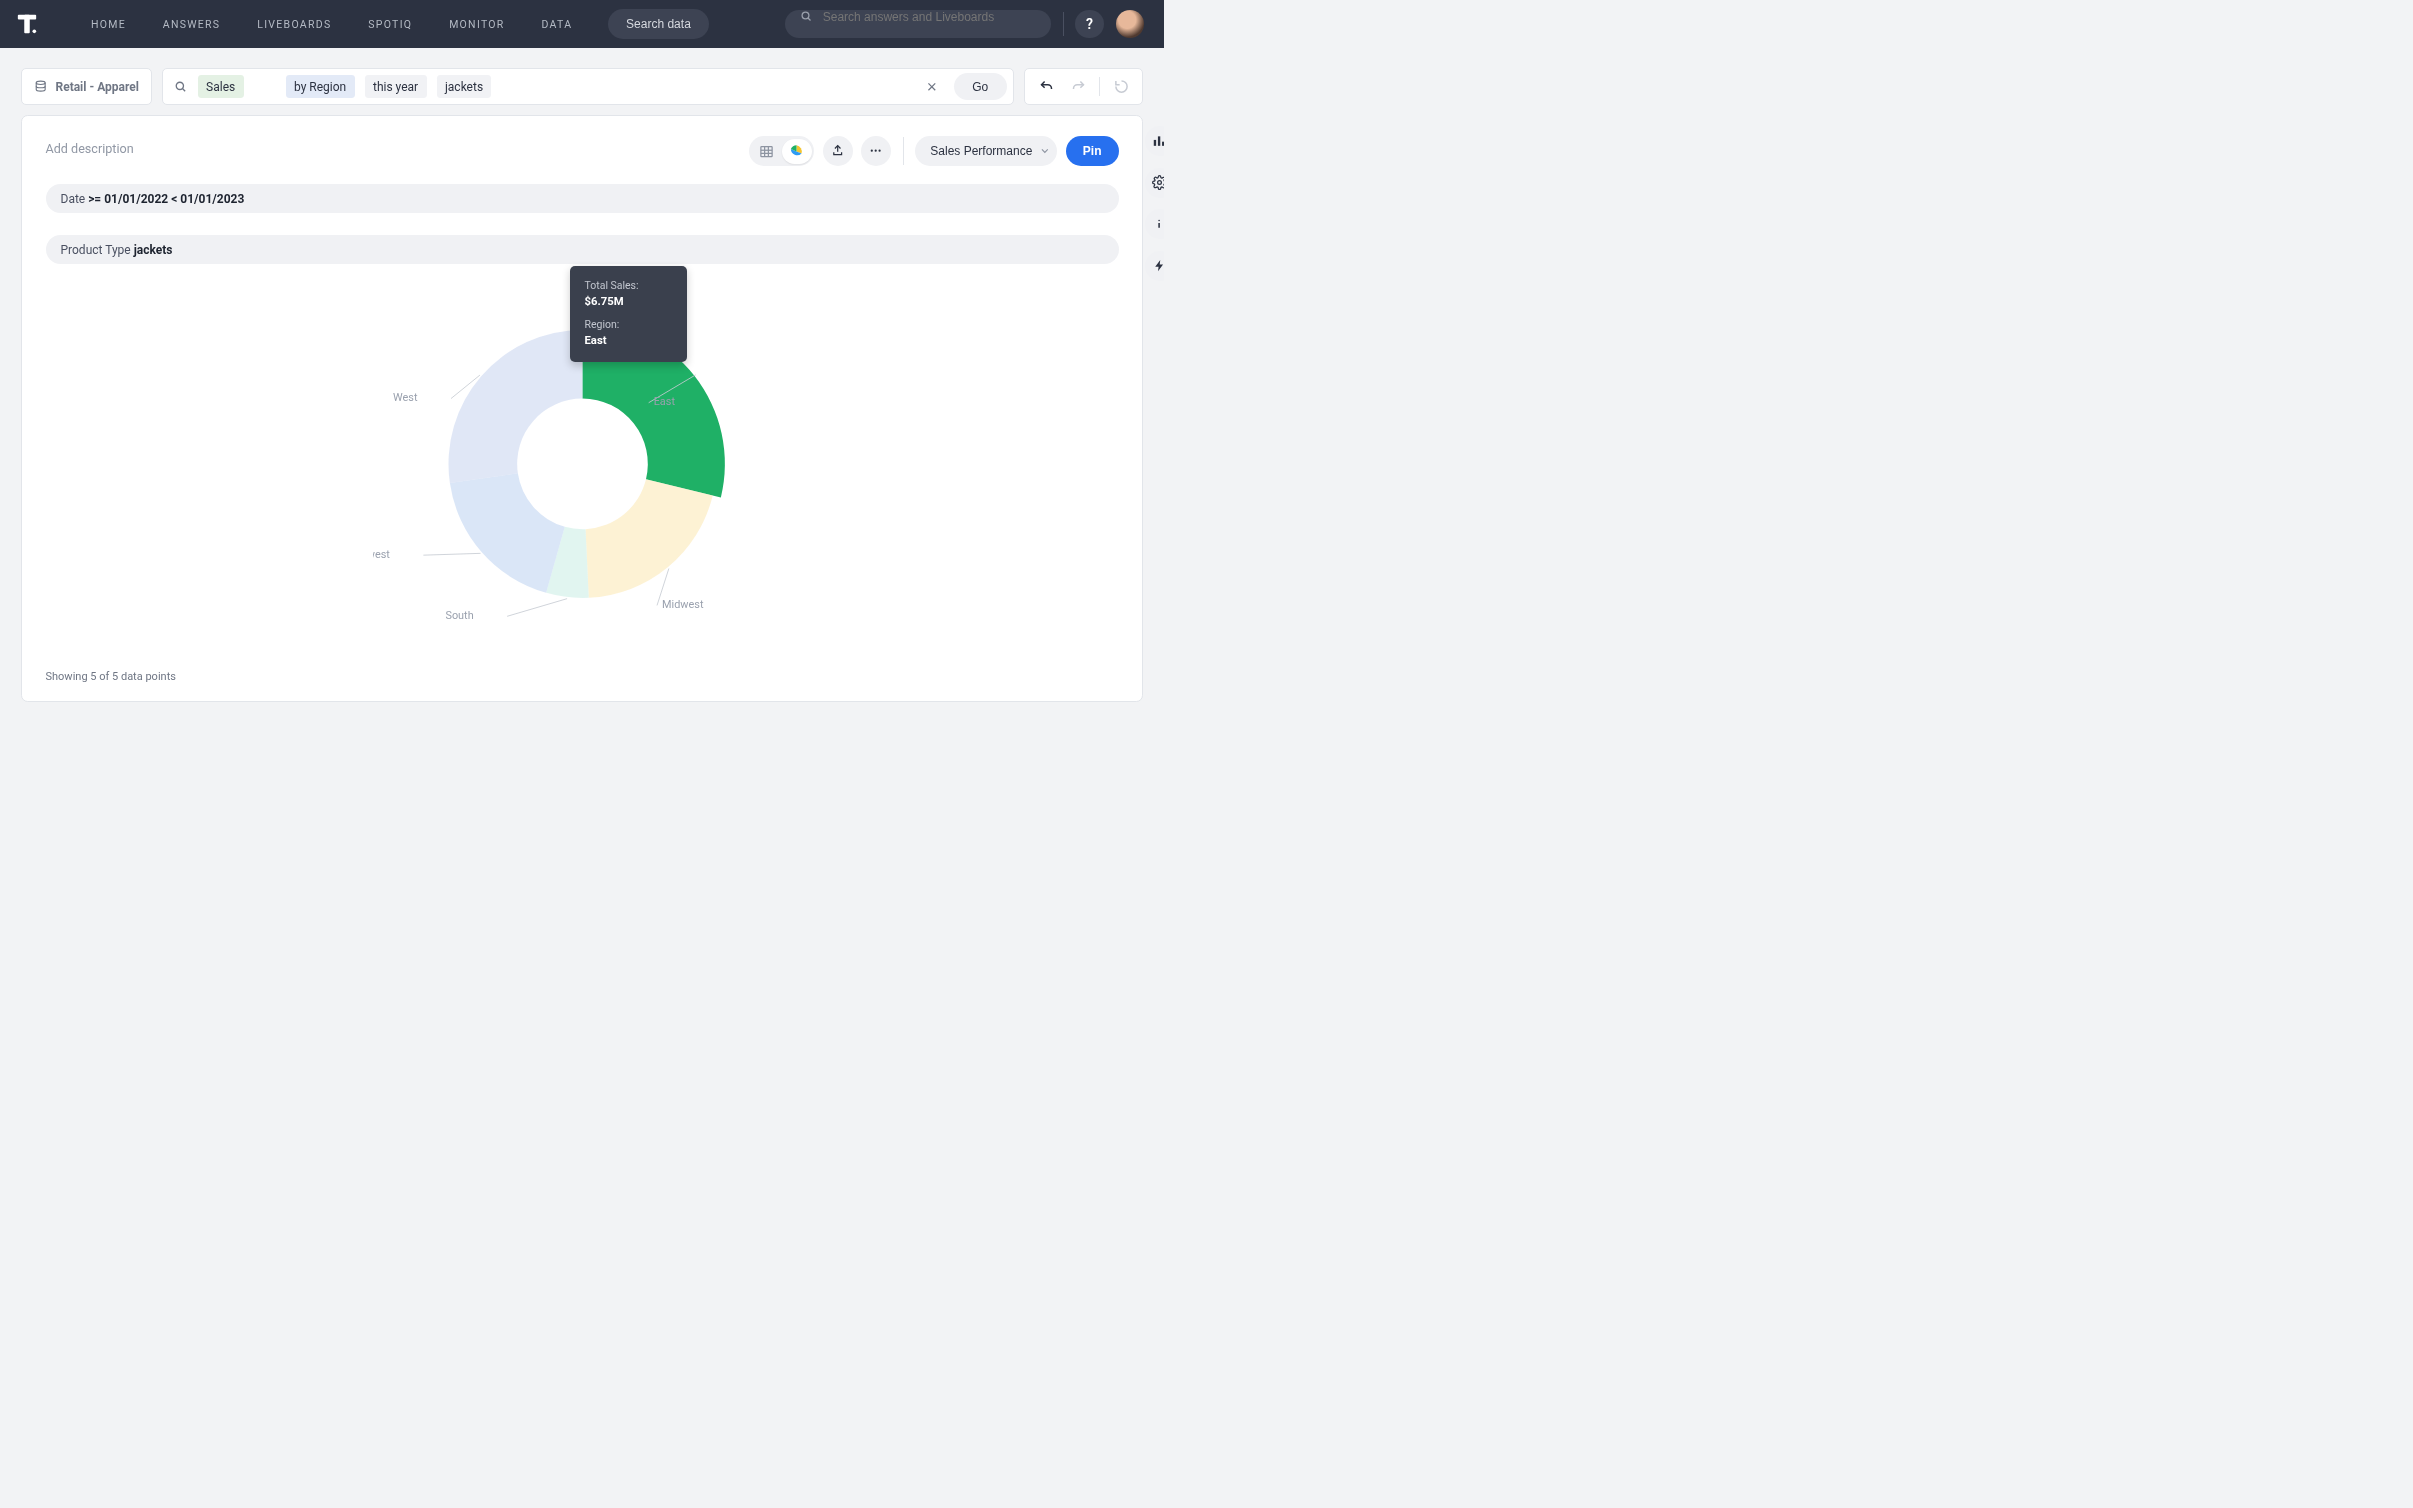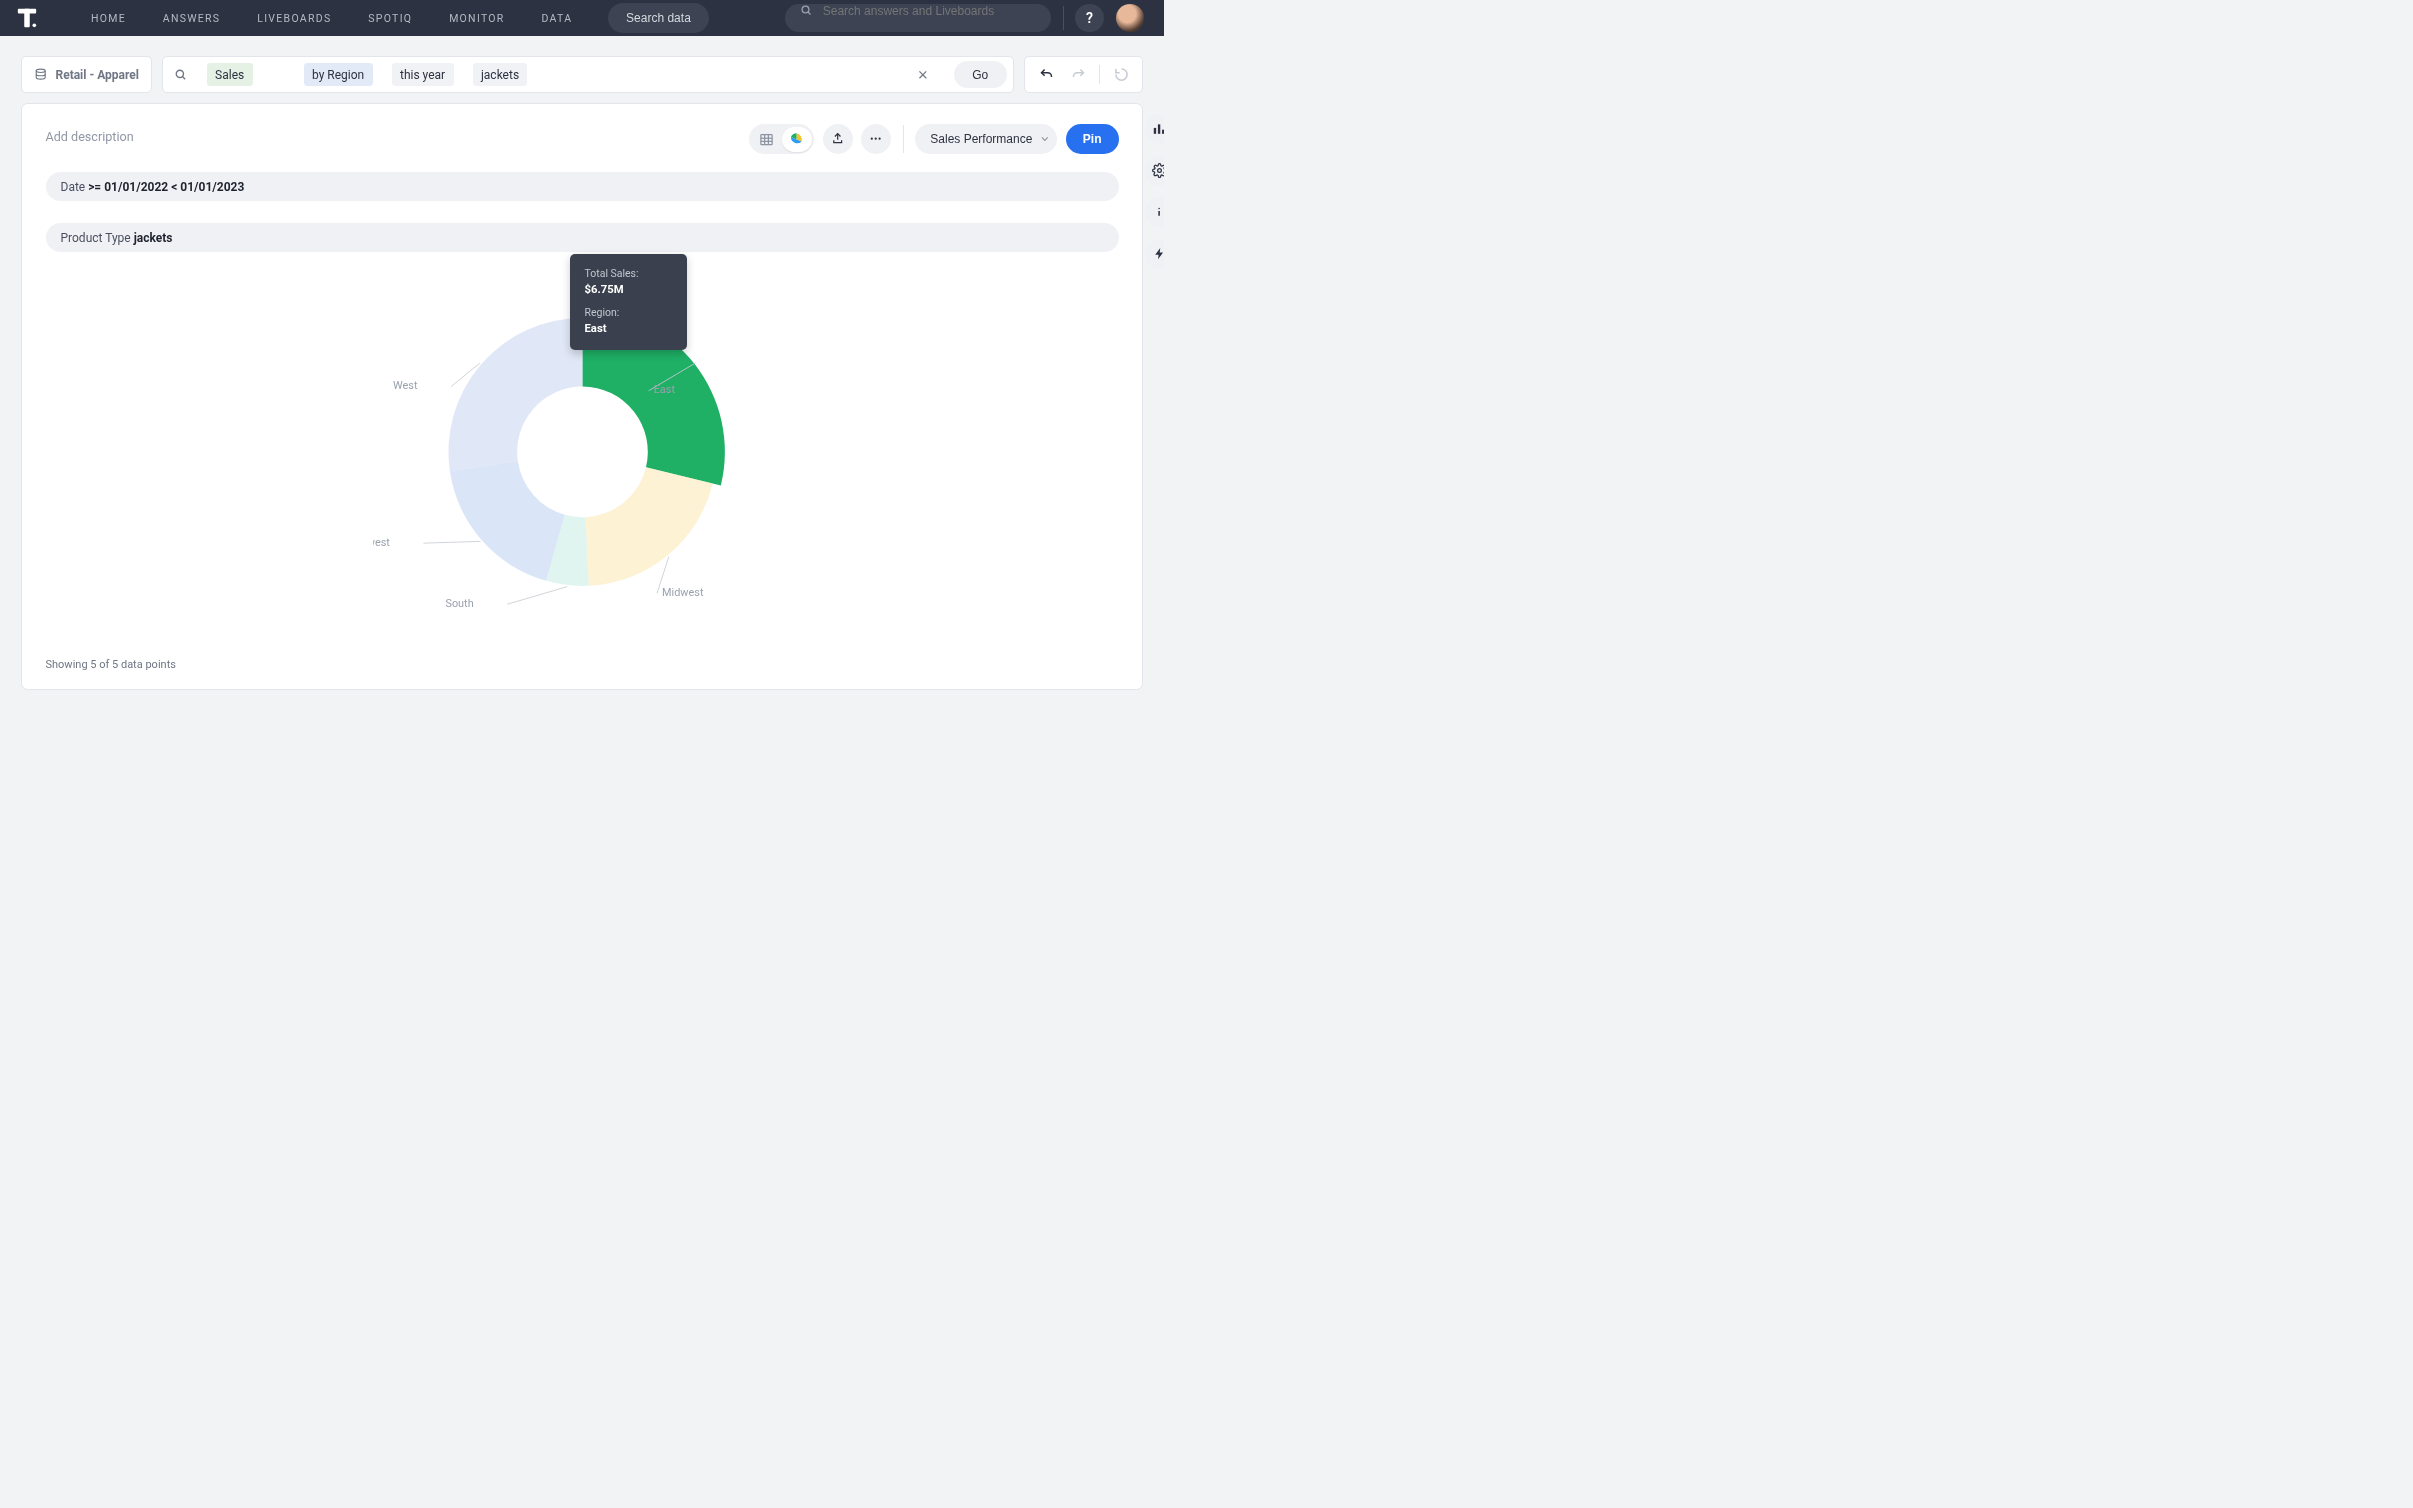--- a/index.html
+++ b/index.html
@@ -1,35 +1,35 @@
 <!DOCTYPE html>
 <html style="font-size:13.4px"><head>
 <meta charset="utf-8">
 <style>
 * { box-sizing: border-box; margin: 0; padding: 0; }
 body { font-family: -apple-system, BlinkMacSystemFont, "Segoe UI", Roboto, Helvetica, Arial, sans-serif; background: #f2f3f5; color: #1d232f; width: 1164px; height: 728px; overflow: hidden; }
 
 
-.topnav { height: 36px; background: #2c3241; display: flex; align-items: center; padding: 0 20px 0 15px; }
+.topnav { height: 48px; background: #2c3241; display: flex; align-items: center; padding: 0 20px 0 15px; }
 .logo { width: 23.5px; height: 23.5px; color: #fff; margin-right: 34px; display:flex; align-items:center; justify-content:center;}
 .nav-links { display: flex; gap: 0; }
 .nav-links a { color: #b4bac4; font-size: 10.5px; letter-spacing: 1.3px; text-decoration: none; padding: 0 18.4px; }
 .search-data-btn { background: #3d4353; color: #d6d9df; border: none; border-radius: 18.4px; padding: 8.4px 18.4px; font-size: 12px; margin-left: 17px; cursor: pointer; }
 .topnav-right { margin-left: auto; display: flex; align-items: center; gap: 11.7px; }
 .global-search { background: #3d4353; border-radius: 18.4px; height: 28.5px; width: 266px; display: flex; align-items: flex-start; padding: 0 15px; color: #9aa0ac; gap: 10px; }
 .global-search input { background: transparent; border: none; outline: none; color: #d6d9df; font-size: 12px; flex: 1; }
 .divider-v { width: 0.8px; height: 23.5px; background: #4a5061; }
 .help-btn { width: 28.5px; height: 28.5px; border-radius: 50%; background: #3d4353; color: #fff; display: flex; align-items: center; justify-content: center; font-size: 14.2px; font-weight: 600; cursor:pointer;}
 .avatar { width: 28.5px; height: 28.5px; border-radius: 50%; background: radial-gradient(circle at 40% 35%, #e7b89a 0 35%, #503a30 70%); }
 
 
 .toolbar { display: flex; align-items: center; gap: 10px; padding: 20px 21px 10px; }
 .datasource-chip { background: #fff; border: 0.8px solid #e2e5ea; border-radius: 5px; height: 37px; padding: 0 11.7px; display: flex; align-items: center; gap: 8.4px; color: #6f7684; font-weight: 700; font-size: 12px; }
 .db-icon { color: #6f7684; }
-.query-bar { flex: 1; background: #fff; border: 0.8px solid #e2e5ea; border-radius: 5px; height: 37px; display: flex; align-items: center; padding: 0 6.7px 0 11.7px; gap: 19px; }
+.query-bar { flex: 1; background: #fff; border: 0.8px solid #e2e5ea; border-radius: 5px; height: 37px; display: flex; align-items: center; padding: 0 6.7px 0 11.7px; gap: 10px; }
 .query-bar .search-icon { color: #6f7684; }
 .query-token { background: #f1f2f5; border-radius: 3.4px; padding: 4.2px 8.4px; font-size: 12px; color: #2c3241; }
 .query-token.hl-green { background: #e4f1e4; }
 .query-token.hl-blue { background: #e3eaf7; margin-left: 32px; }
 .query-spacer { flex: 1; }
 .clear-btn { width: 23.5px; height: 23.5px; border: none; background: transparent; color: #6f7684; font-size: 15px; cursor: pointer; border-radius:50%; display:flex;align-items:center;justify-content:center;}
 .go-btn { background: #f0f1f4; border: none; border-radius: 15px; height: 27px; padding: 0 18.4px; font-size: 12px; color: #2c3241; font-weight: 500; cursor: pointer; }
 .history-box { background: #fff; border: 0.8px solid #e2e5ea; border-radius: 5px; height: 37px; display: flex; align-items: center; padding: 0 6.7px; gap: 3.4px; }
 .hist-btn { width: 28.5px; height: 28.5px; border: none; background: transparent; color: #2c3241; display: flex; align-items: center; justify-content: center; cursor: pointer; border-radius: 3.4px; }
 .hist-btn.disabled { color: #c7cbd3; }

